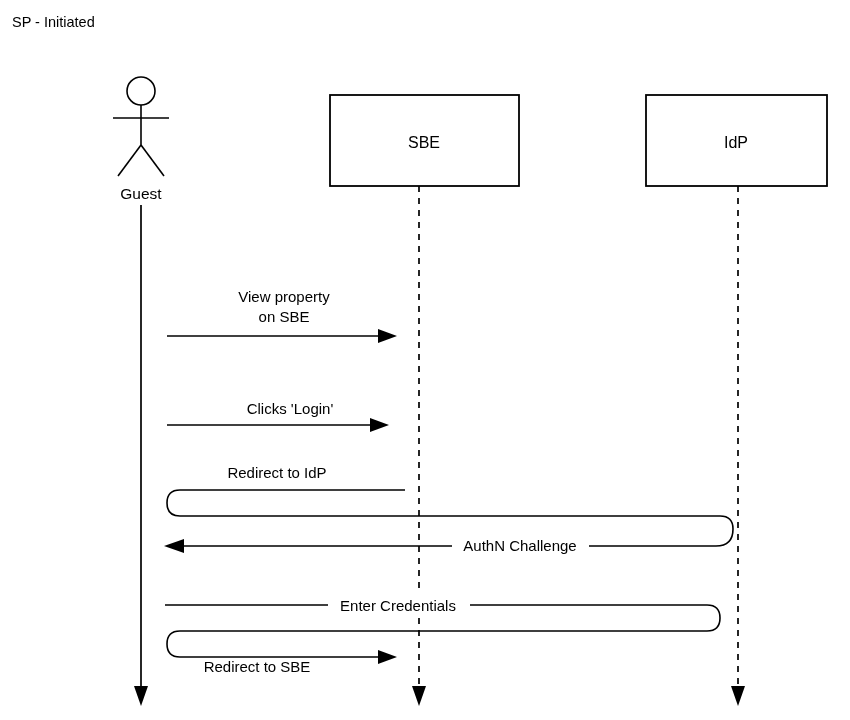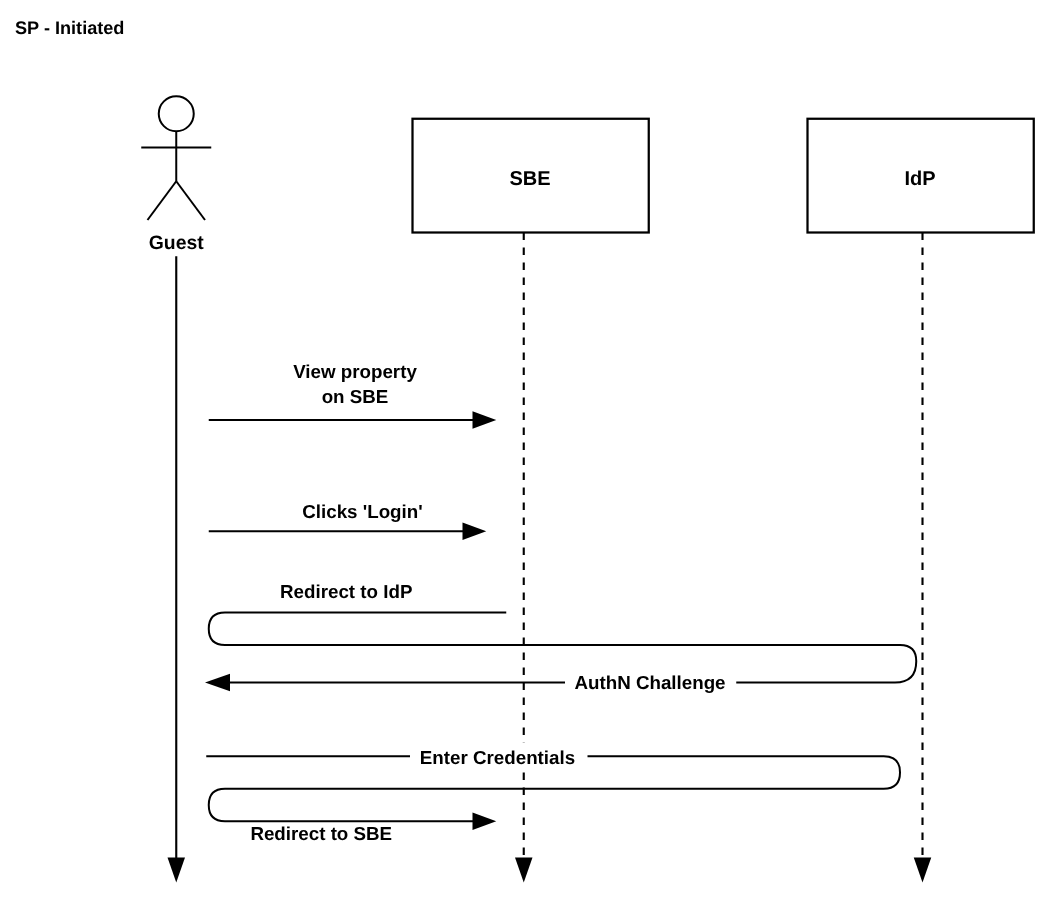--- a/index.html
+++ b/index.html
@@ -13,21 +13,20 @@
     font-family: "Liberation Sans", sans-serif;
     overflow: hidden;
     position: relative;
   }
   #diagram-root {
     position: absolute;
     top: 0;
     left: 0;
     width: 850px;
     height: 720px;
-    font-weight: bold;
   }
   svg.seq {
     display: block;
     width: 850px;
     height: 720px;
     background: #ffffff;
   }
   .stroke {
     stroke: #000000;
     fill: none;

